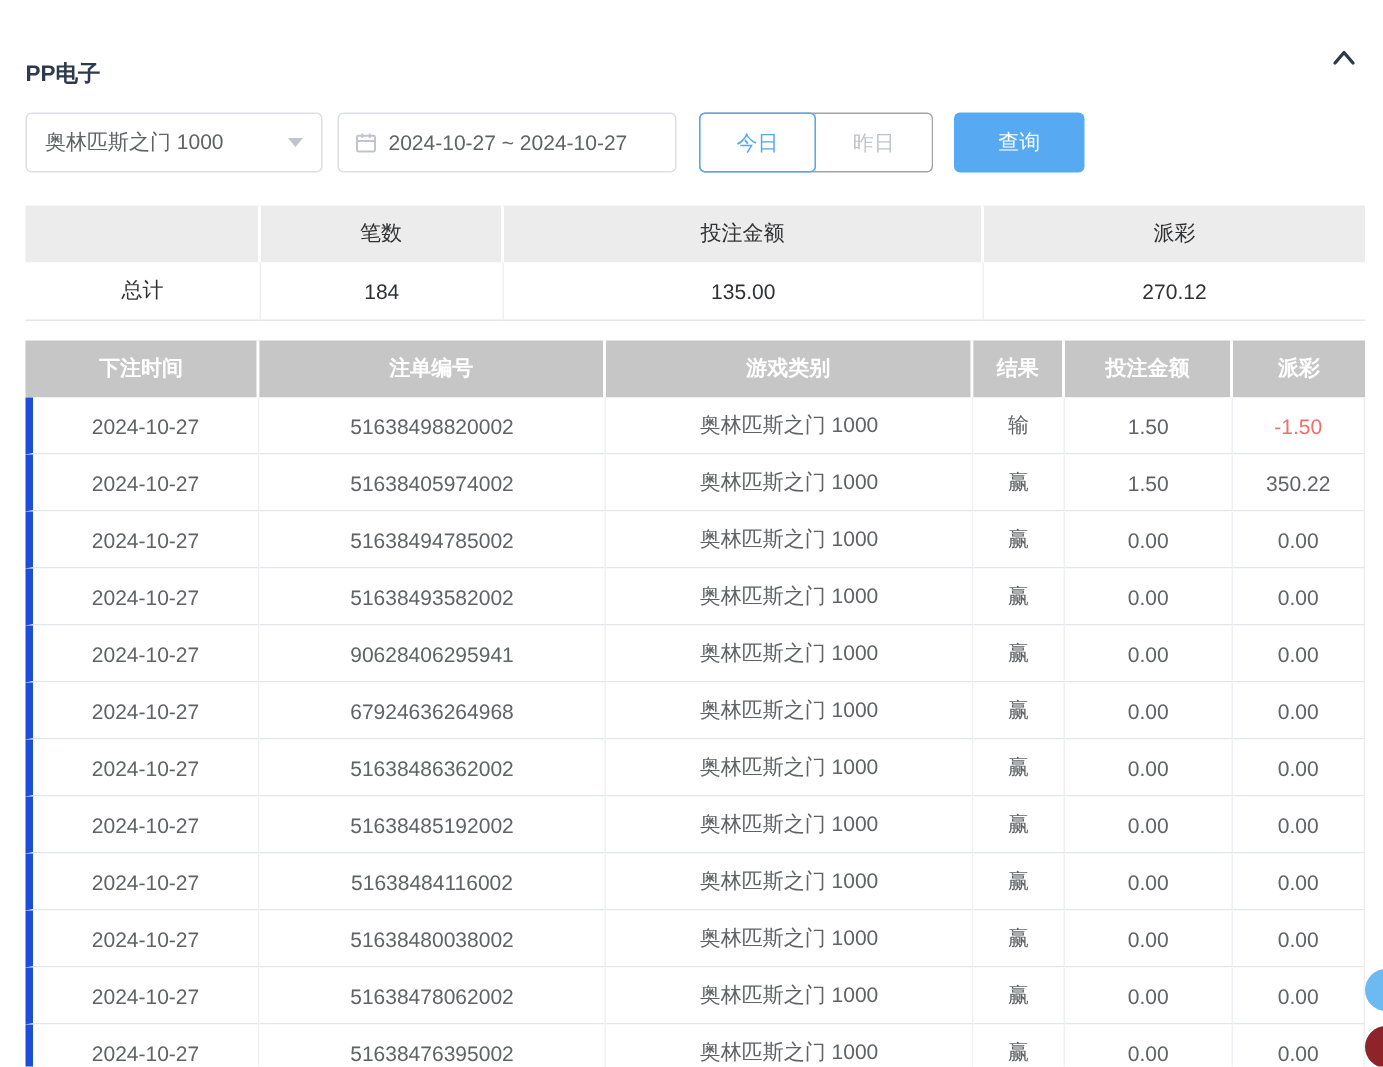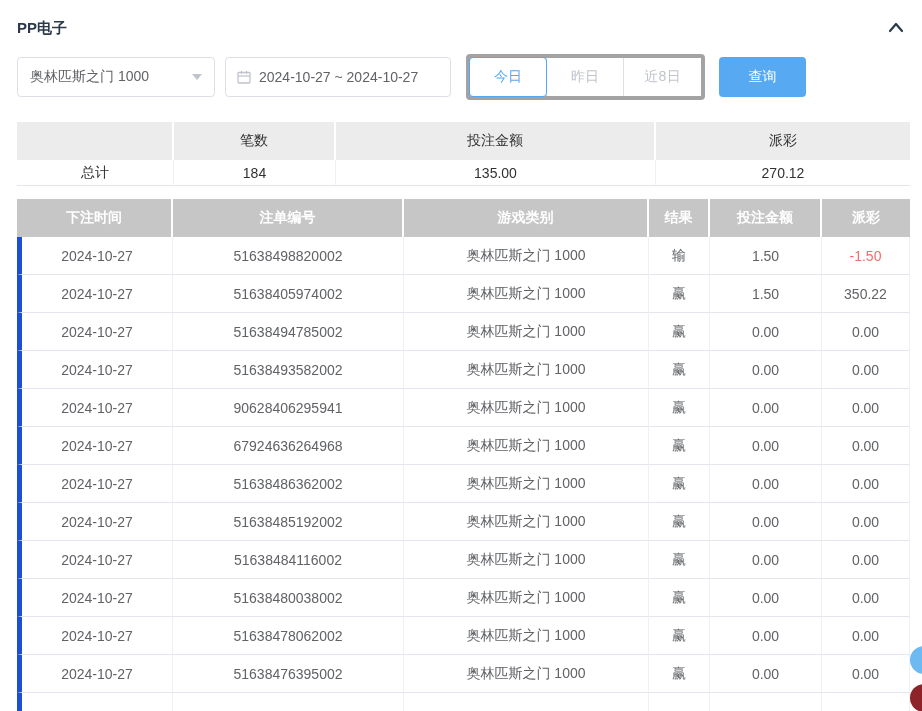--- a/index.html
+++ b/index.html
@@ -1,52 +1,52 @@
 <!DOCTYPE html>
 <html><head>
 <meta charset="utf-8">
 <style>
   * { margin:0; padding:0; box-sizing:border-box; }
   html,body { width:922px; height:711px; overflow:hidden; background:#fff;
     font-family:"Liberation Sans","DejaVu Sans",sans-serif; position:relative; }
 
   .panel-header { display:flex; justify-content:space-between; align-items:center;
     padding:18px 16px 0 17px; }
-  .panel-title { font-size:15px; font-weight:700; color:#2d3a4b; }
+  .panel-title { font-size:15px; font-weight:700; color:#2d3a4b;margin-top:22px; }
   .chev-btn { cursor:pointer; display:inline-flex; }
 
   .filters { display:flex; align-items:center; margin:16px 0 0 17px; }
   .select-box { width:198px; height:40px; border:1px solid #dcdfe6; border-radius:4px;
     display:flex; align-items:center; justify-content:space-between; padding:0 12px;
     color:#606266; font-size:14px; margin-right:10px; background:#fff; }
   .caret-down { width:0; height:0; border-left:5px solid transparent;
     border-right:5px solid transparent; border-top:6px solid #c0c4cc; }
   .date-box { width:226px; height:40px; border:1px solid #dcdfe6; border-radius:4px;
     display:flex; align-items:center; padding:0 10px; color:#606266; font-size:14px;
     margin-right:15px; background:#fff; }
   .date-box .cal { margin-right:7px; display:inline-flex; }
-  .btn-group { display:flex; border:4px solid #a3a3a3; border-radius:4px; margin-right:14px;font-family:Liberation Mono, monospace; }
+  .btn-group { display:flex; border:1px solid #a3a3a3; border-radius:4px; margin-right:14px; }
   .seg { min-width:77px; height:38px; line-height:38px; text-align:center; background:#fff;
     color:#c0c4cc; font-size:14px; border:none; border-right:1px solid #dcdfe6;
     cursor:pointer; position:relative; font-family:inherit; }
   .seg:first-child { border-radius:4px 0 0 4px; }
   .seg:last-child { border-right:none; border-radius:0 4px 4px 0; }
   .seg.active { color:#55a8f2; }
   .seg.active::after { content:""; position:absolute; inset:-1px;
     border:1px solid #55a8f2; border-radius:4px; pointer-events:none; }
   .query-btn { width:87px; height:40px; background:#57a9f2; color:#fff; border:none;
     border-radius:4px; font-size:14px; cursor:pointer; font-family:inherit; }
 
   table { border-collapse:separate; border-spacing:0; table-layout:fixed;
     width:893px; margin-left:17px; font-size:14px; }
   .summary-table { margin-top:22px; }
   .summary-table th { background:#ececec; height:38px; font-weight:400; color:#303133;
     border-right:2px solid #fff; text-align:center; }
   .summary-table th:last-child { border-right:none; }
-  .summary-table td { height:26px; text-align:center; color:#303133; background:#fff;
+  .summary-table td { height:39px; text-align:center; color:#303133; background:#fff;
     border-bottom:1px solid #e3e6ec; border-right:1px solid #eef0f4; }
   .summary-table td:last-child { border-right:none; }
 
   .main-table { margin-top:13px; }
   .main-table th { background:#c6c6c6; color:#fff; height:38px; font-weight:700;
     border-right:2px solid #fff; }
   .main-table th:last-child { border-right:none; }
   .main-table td { height:38px; text-align:center; color:#606266; background:#fff;
     border-bottom:1px solid #e3e6ec; border-right:1px solid #eef0f4; }
   .main-table td:first-child { border-left:5px solid #1d4ed8; }
@@ -81,21 +81,20 @@
         <line x1="2" y1="7" x2="14" y2="7"></line>
         <line x1="5.5" y1="2" x2="5.5" y2="5"></line>
         <line x1="10.5" y1="2" x2="10.5" y2="5"></line>
       </svg>
     </span>
     <span>2024-10-27 ~ 2024-10-27</span>
   </div>
   <div class="btn-group" id="quick-buttons">
       <button class="seg active">今日</button>
       <button class="seg">昨日</button>
-      <button class="seg">近8日</button>
     </div>
   <button class="query-btn">查询</button>
 </div>
 
 <table class="summary-table">
   <colgroup>
       <col style="width:157px">
       <col style="width:162px">
       <col style="width:320px">
       <col style="width:254px">

